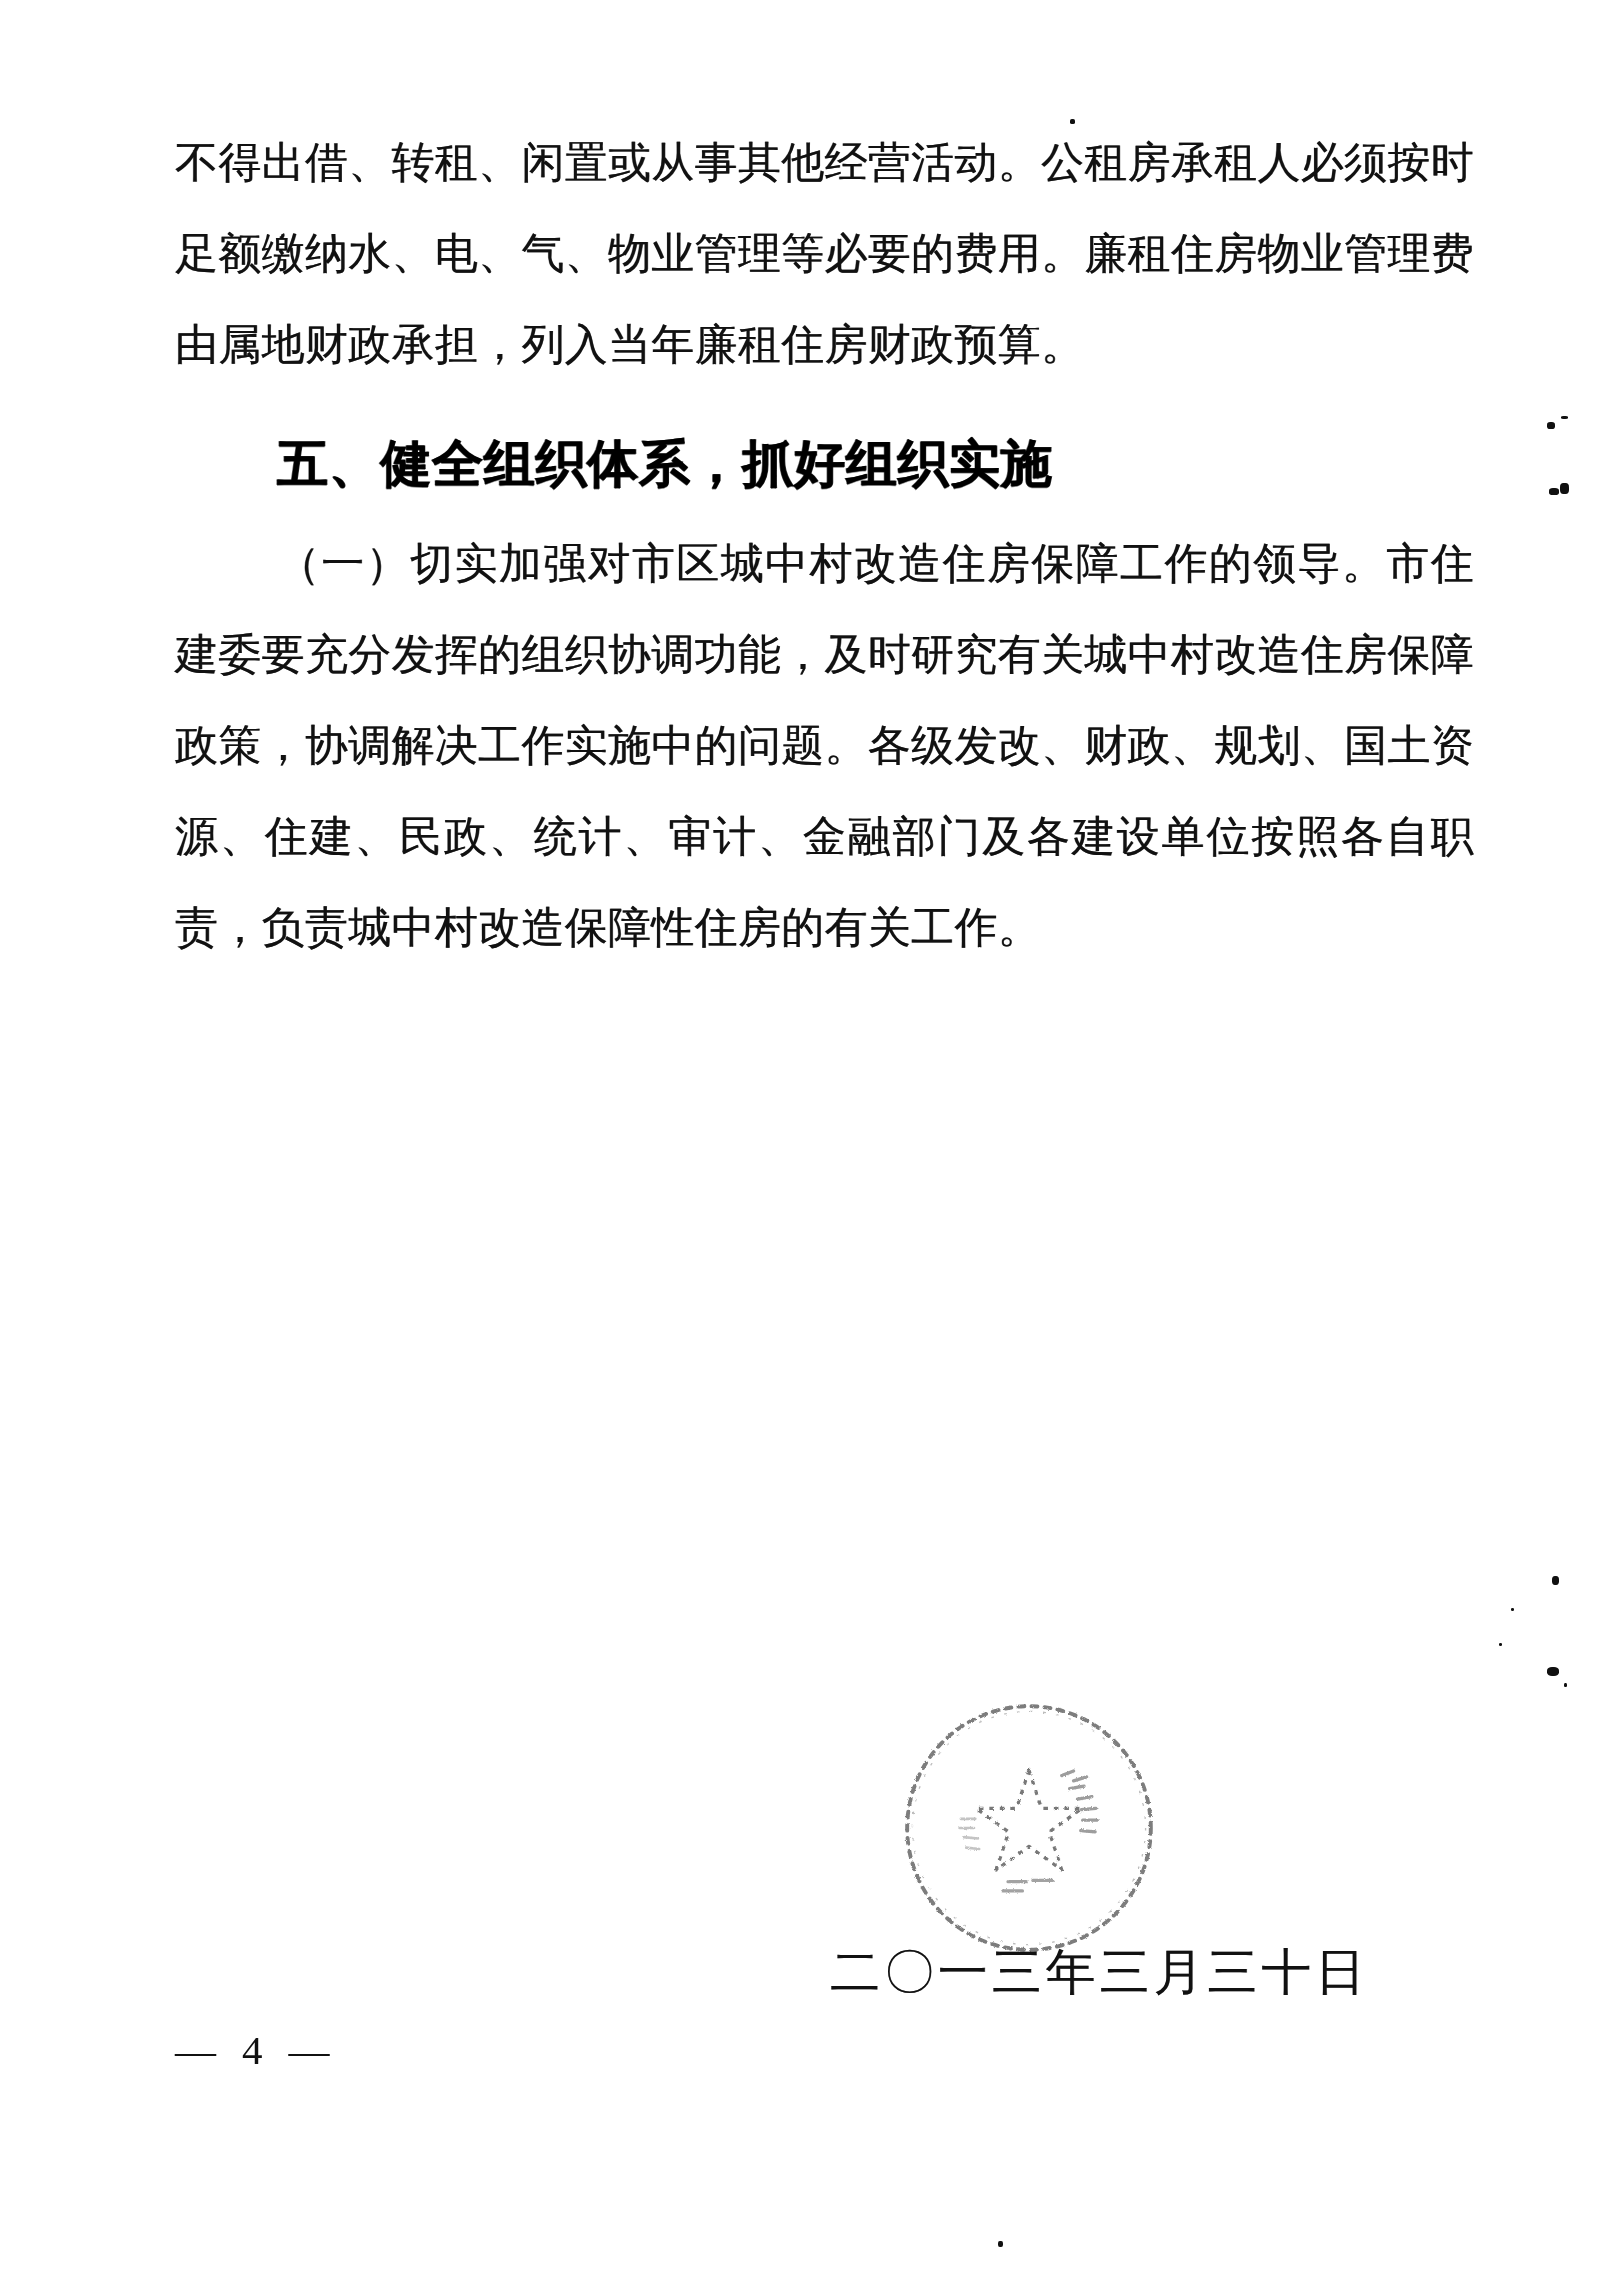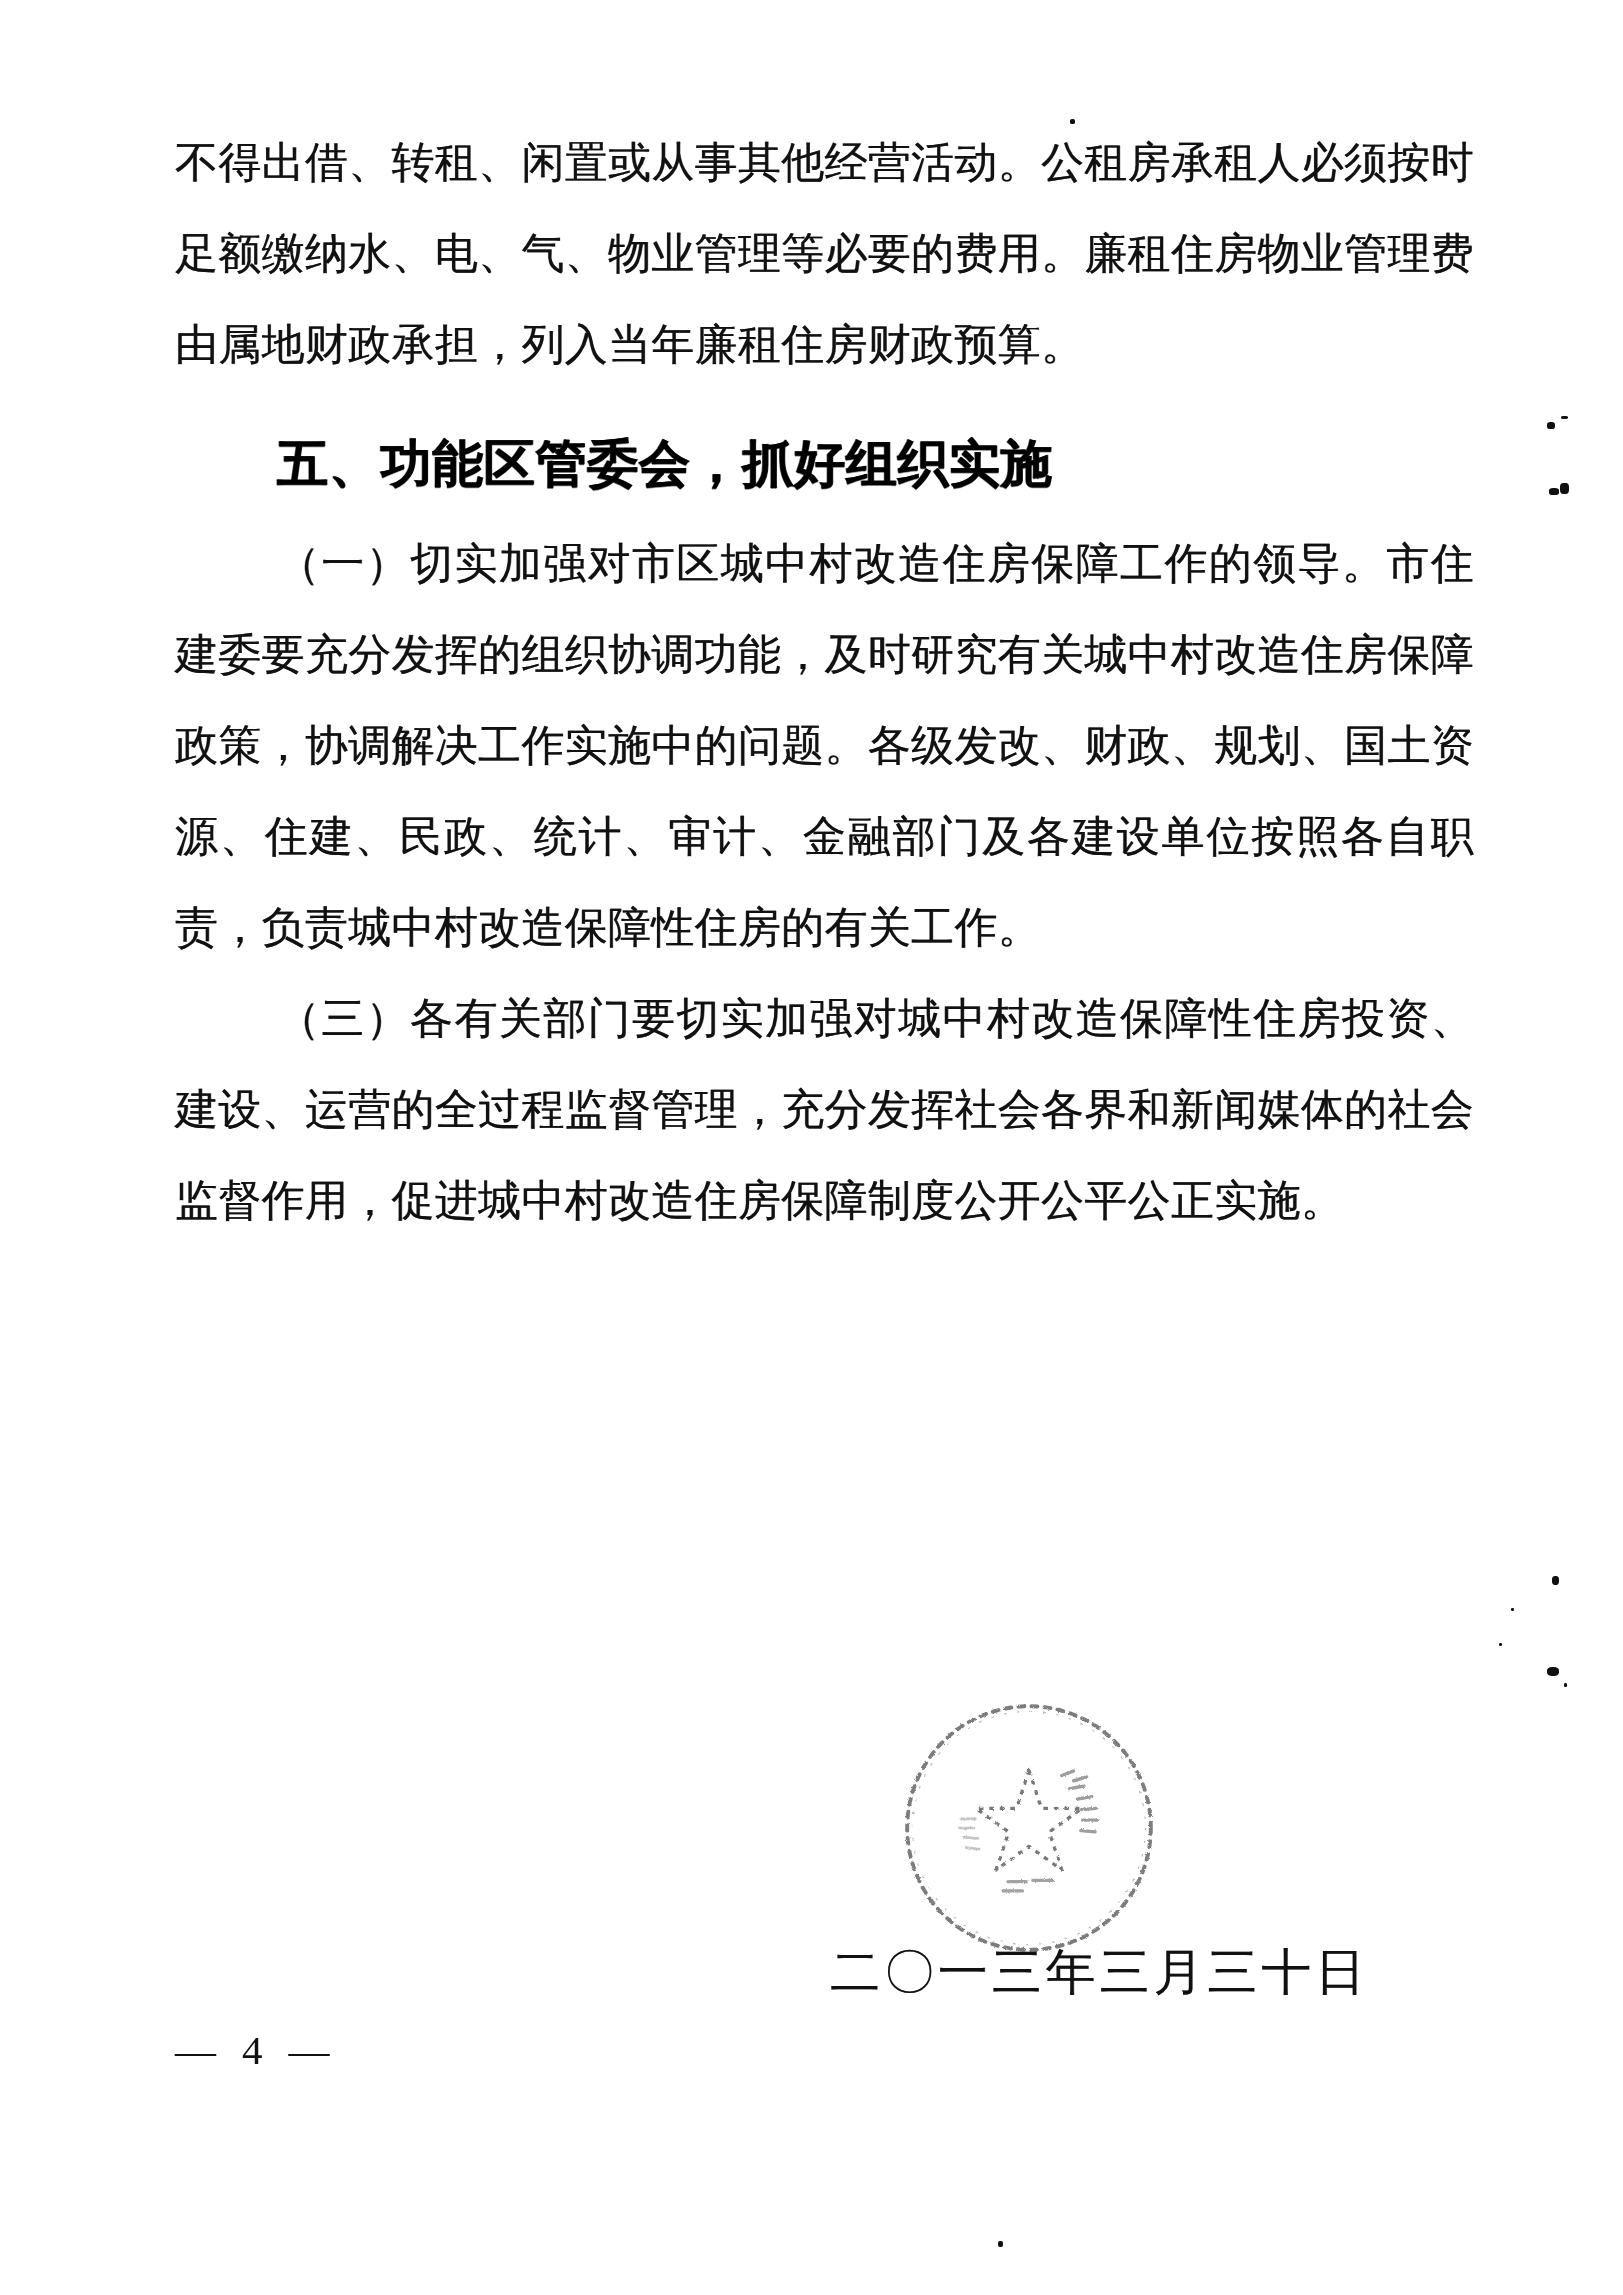--- a/index.html
+++ b/index.html
@@ -118,26 +118,25 @@
 <body>
 
 <div class="page">
 
   <div class="doc-body">
 
     <p class="para">不得出借、转租、闲置或从事其他经营活动。公租房承租人必须按时足额缴纳水、电、气、物业管理等必要的费用。廉租住房物业管理费由属地财政承担，列入当年廉租住房财政预算。</p>
 
     <div class="spacer-sm"></div>
 
-    <h2 class="heading">五、功能区管委会，抓好组织实施</h2>
+    <h2 class="heading">五、健全组织体系，抓好组织实施</h2>
 
     <p class="para indent">（一）切实加强对市区城中村改造住房保障工作的领导。市住建委要充分发挥的组织协调功能，及时研究有关城中村改造住房保障政策，协调解决工作实施中的问题。各级发改、财政、规划、国土资源、住建、民政、统计、审计、金融部门及各建设单位按照各自职责，负责城中村改造保障性住房的有关工作。</p>
 
 
-    <p class="para indent">（三）各有关部门要切实加强对城中村改造保障性住房投资、建设、运营的全过程监督管理，充分发挥社会各界和新闻媒体的社会监督作用，促进城中村改造住房保障制度公开公平公正实施。</p>
 
   </div>
 
   <div class="seal">
     <svg viewBox="0 0 400 400" xmlns="http://www.w3.org/2000/svg" aria-hidden="true">
       <defs>
 
         <filter id="rough">
           <feTurbulence type="fractalNoise" baseFrequency="0.9" numOctaves="3" seed="7" result="n"></feTurbulence>
           <feDisplacementMap in="SourceGraphic" in2="n" scale="4" xChannelSelector="R" yChannelSelector="G"></feDisplacementMap>

